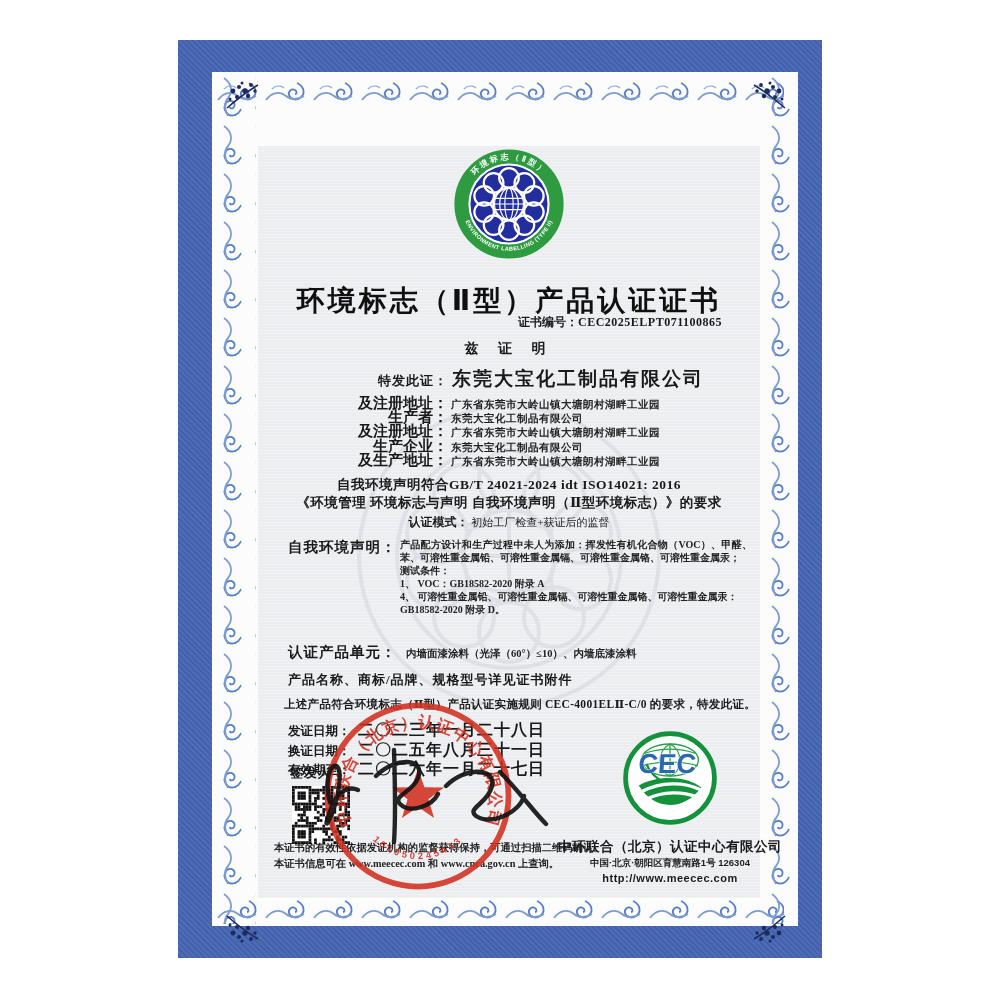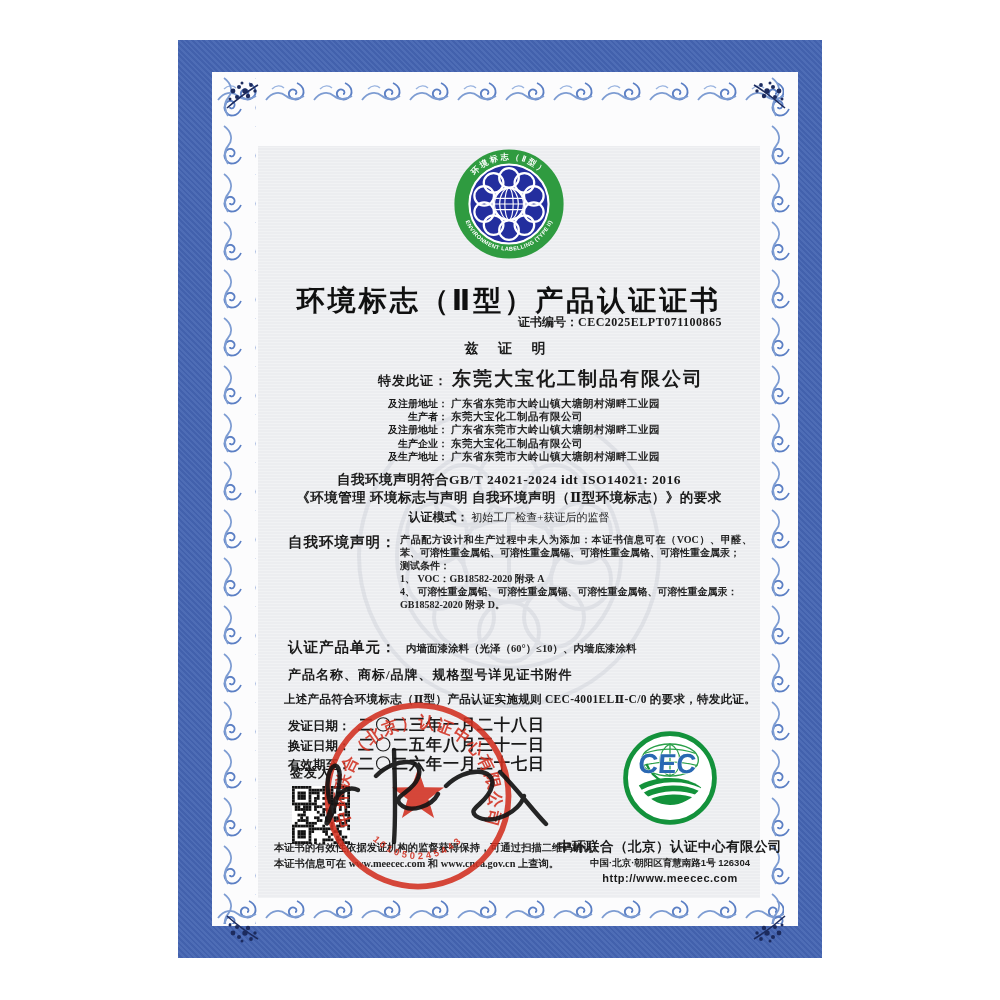--- a/index.html
+++ b/index.html
@@ -16,21 +16,21 @@
   .title{margin-top:24px;text-align:center;font-family:"Liberation Sans","DejaVu Sans",sans-serif;
          font-weight:900;font-size:28px;letter-spacing:3px;line-height:34px;color:#101010}
   .certno{position:absolute;left:260px;top:168px;font-weight:bold;font-size:12px;white-space:nowrap}
   .certno .val{font-family:"Liberation Serif",serif;letter-spacing:.5px}
   .hereby{margin-top:22px;text-align:center;font-weight:bold;font-size:14px;letter-spacing:8px}
   .applicant{margin-top:8px;display:flex;align-items:baseline}
   .applicant .lab{width:190px;text-align:right;font-weight:bold;font-size:13px;flex:none;letter-spacing:1px}
   .applicant .val{font-weight:900;font-size:19px;letter-spacing:2px;margin-left:4px}
   .frow{display:flex;align-items:baseline;line-height:13.2px}
   .fields{margin-top:5px}
-  .frow .lab{width:190px;text-align:right;font-weight:bold;font-size:10px;flex:none}
+  .frow .lab{width:190px;text-align:right;font-weight:bold;font-size:15px;flex:none}
   .frow .val{font-weight:bold;font-size:10.5px;margin-left:3px;letter-spacing:.5px;color:#222}
   .std{margin-top:8px;text-align:center}
   .std .l1,.std .l2{font-weight:900;font-size:13.5px;line-height:18px;letter-spacing:.5px}
   .std .mode{margin-top:2px;font-size:11px;line-height:16px}
   .std .mode .lab{font-weight:900;font-size:12px}
   .decl{margin-top:9px;display:flex;padding-left:30px}
   .decl .lab{width:112px;flex:none;font-weight:900;font-size:14.5px;letter-spacing:1px;line-height:17px}
   .decl .body{width:352px;font-weight:bold;font-size:10px;line-height:12.9px;color:#222}
   .decl .para{text-align:justify}
   .unit{margin-top:27px;display:flex;align-items:baseline;padding-left:30px}
@@ -257,21 +257,21 @@
         <div class="l2">《环境管理 环境标志与声明 自我环境声明（Ⅱ型环境标志）》的要求</div>
         <div class="mode">
           <span class="lab">认证模式：</span>
           <span>初始工厂检查+获证后的监督</span>
         </div>
       </div>
 
       <div class="decl">
         <div class="lab">自我环境声明：</div>
         <div class="body">
-          <div class="para">产品配方设计和生产过程中未人为添加：本证书信息可在（VOC）、甲醛、苯、可溶性重金属铅、可溶性重金属镉、可溶性重金属铬、可溶性重金属汞；</div>
+          <div class="para">产品配方设计和生产过程中未人为添加：挥发性有机化合物（VOC）、甲醛、苯、可溶性重金属铅、可溶性重金属镉、可溶性重金属铬、可溶性重金属汞；</div>
           <div>测试条件：</div>
           <div>1、 VOC：GB18582-2020 附录 A</div>
           <div>4、 可溶性重金属铅、可溶性重金属镉、可溶性重金属铬、可溶性重金属汞：GB18582-2020 附录 D。</div>
         </div>
       </div>
 
       <div class="unit">
         <span class="lab">认证产品单元：</span>
         <span class="val">内墙面漆涂料（光泽（60°）≤10）、内墙底漆涂料</span>
       </div>

